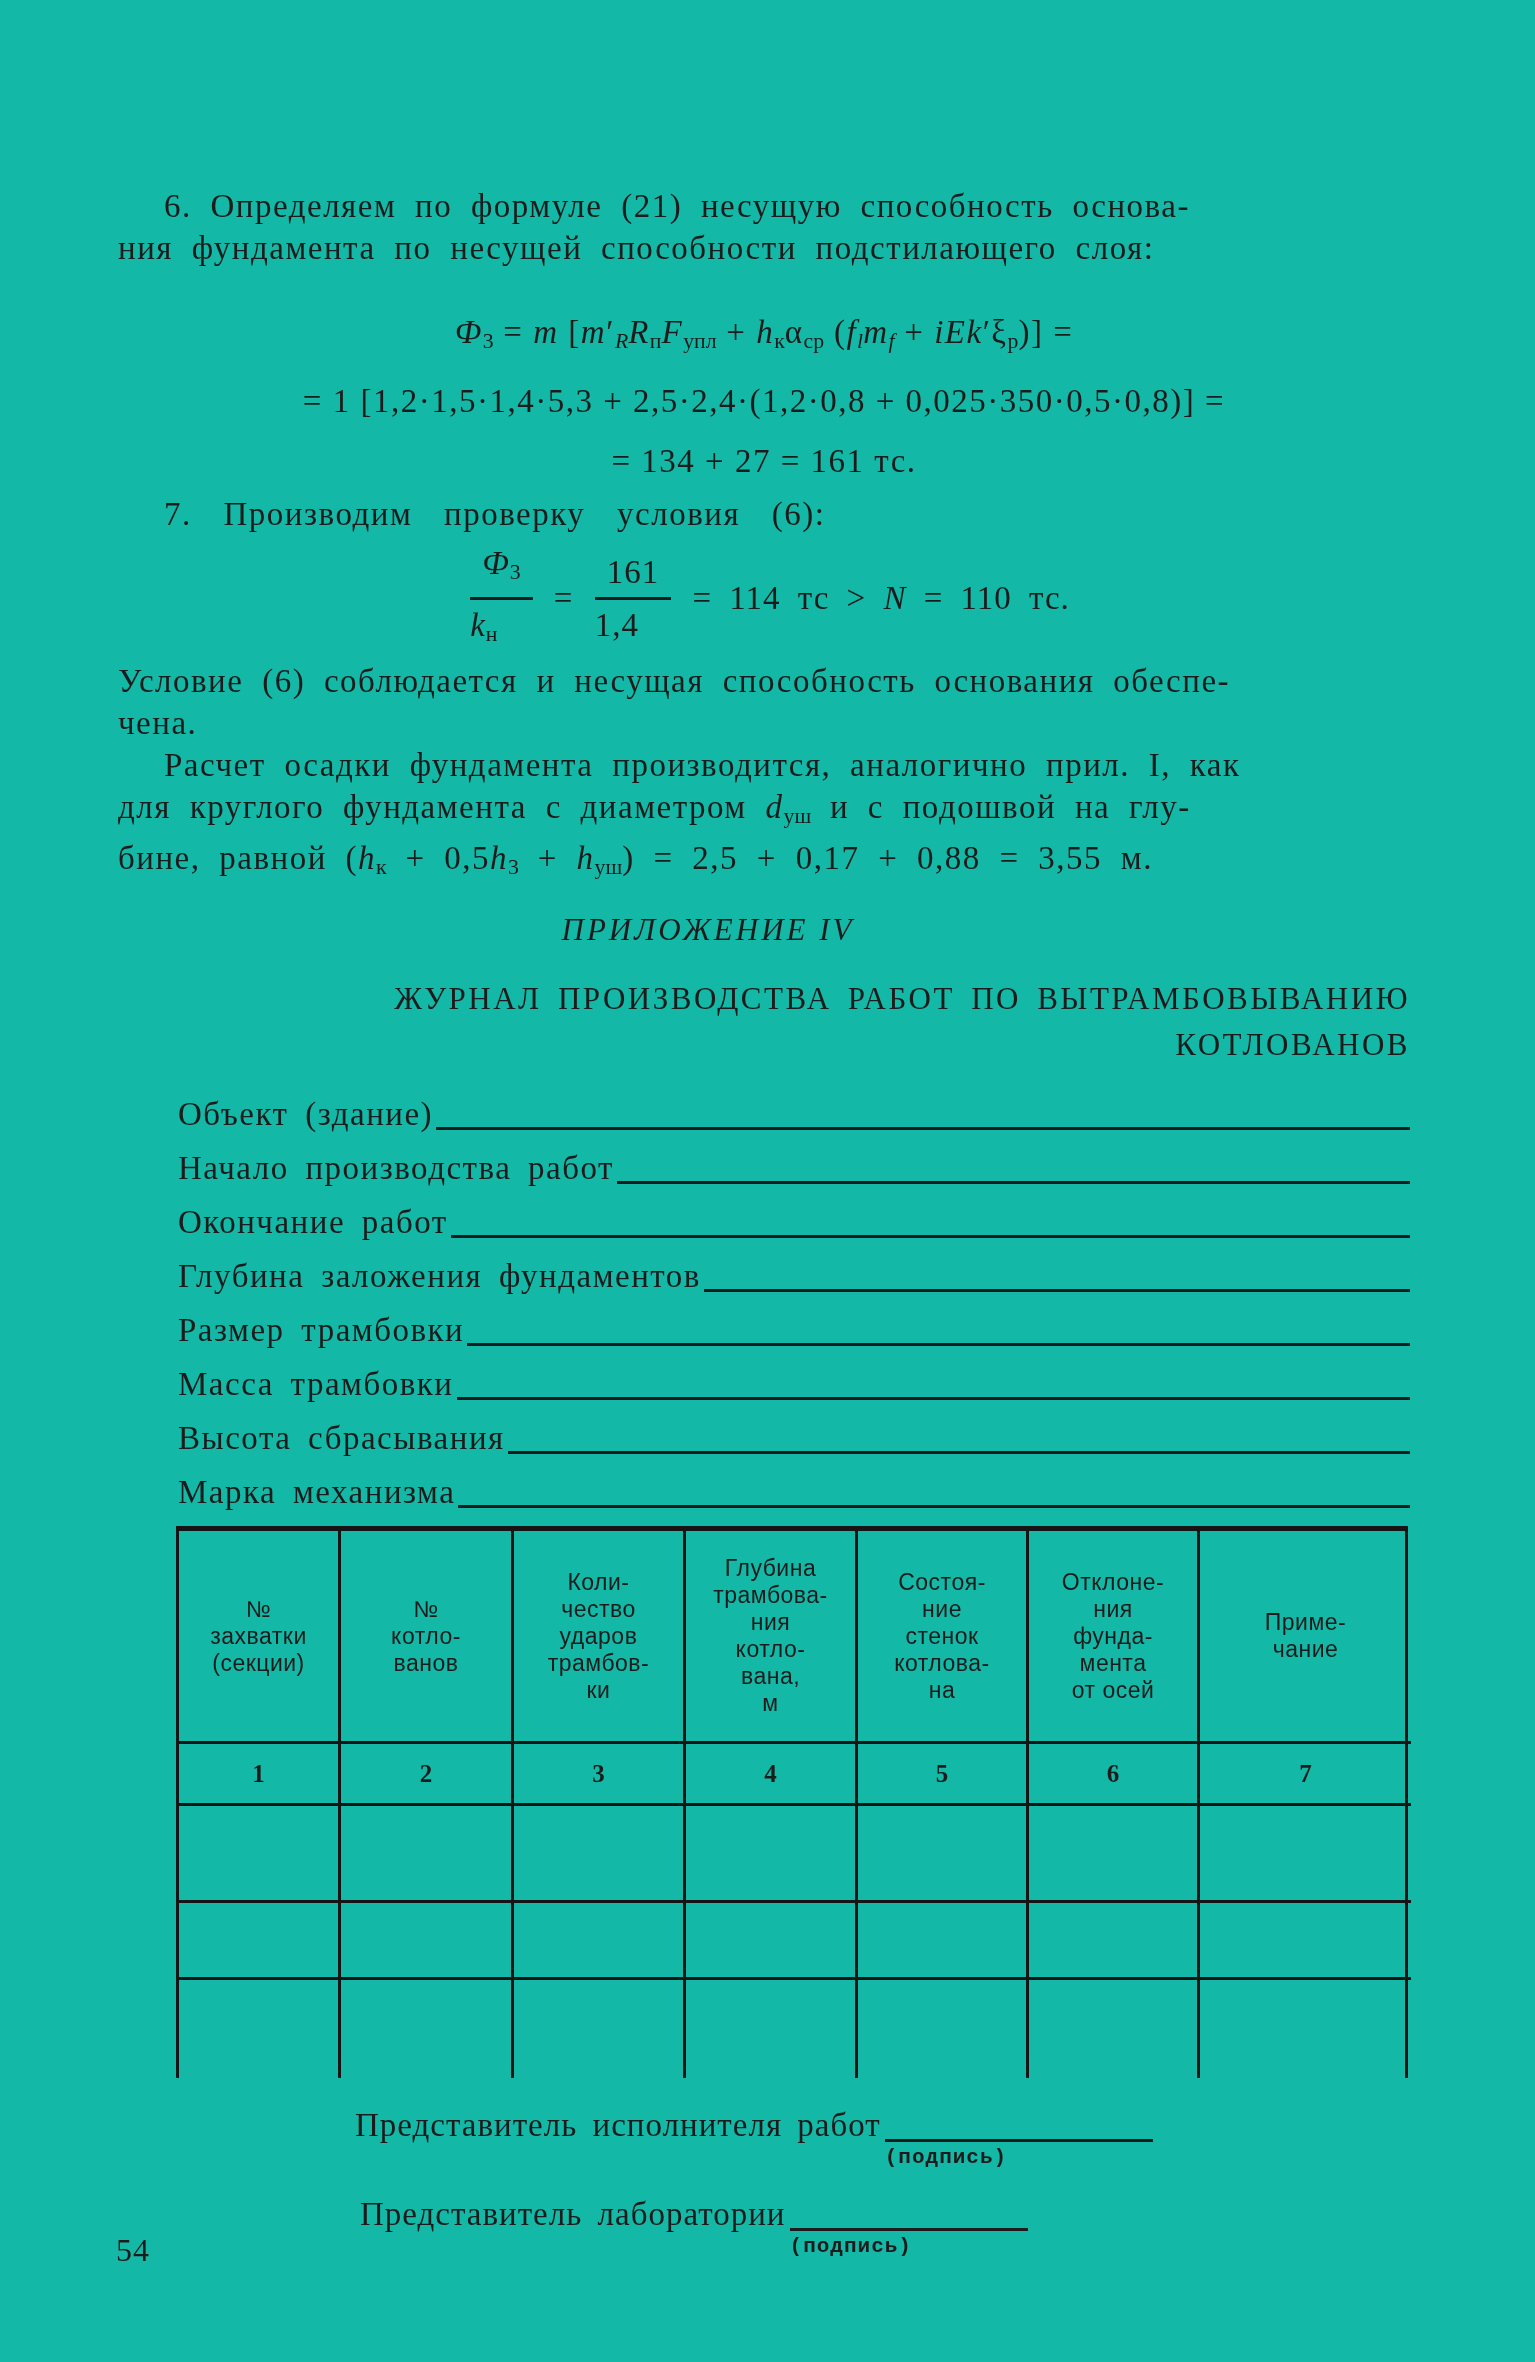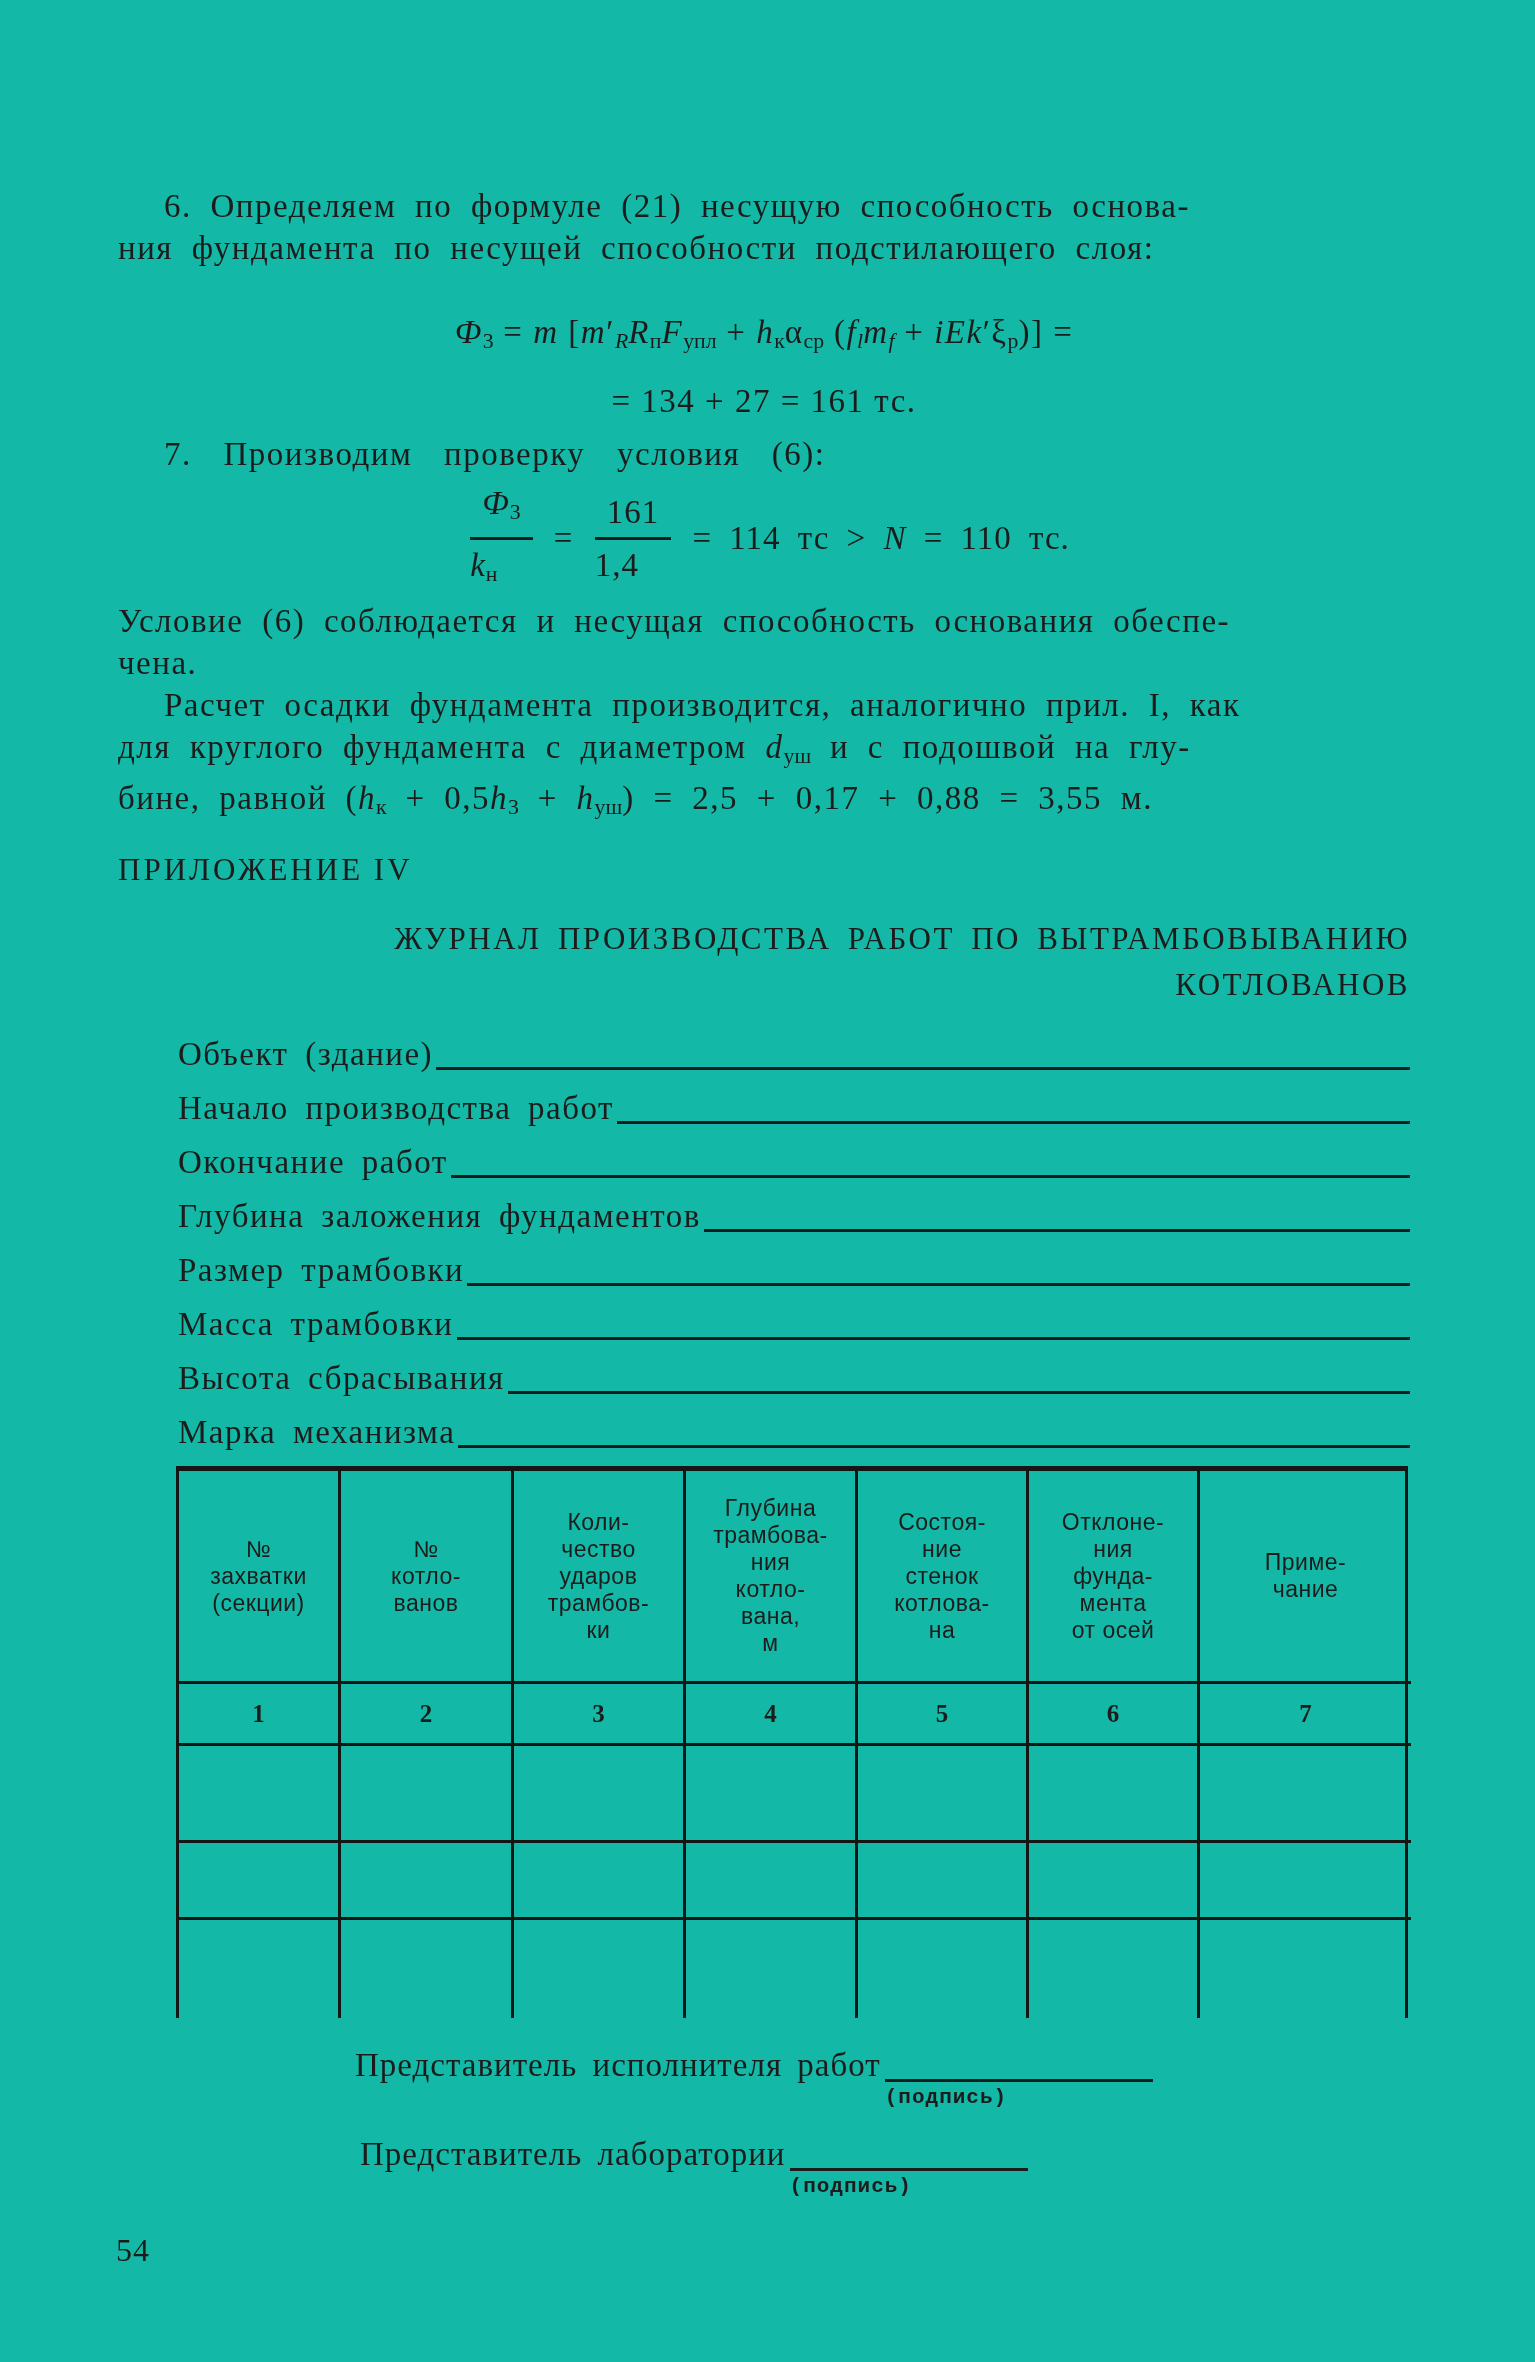--- a/index.html
+++ b/index.html
@@ -31,21 +31,21 @@
   .formula-line{font-size:33px;line-height:60px;letter-spacing:1.5px;}
   sub{font-size:66%;vertical-align:-5px;letter-spacing:0;}
   .frac-row{margin:8px 0 0 0;text-align:center;font-size:33px;letter-spacing:1px;}
   .frac{display:inline-block;vertical-align:middle;text-align:left;margin:0 12px;}
   .frac .top{display:block;padding:0 12px 5px;border-bottom:3px solid #1c1c1c;line-height:40px;}
   .frac .bot{display:block;padding-top:5px;line-height:40px;}
   .frac-tail{vertical-align:middle;word-spacing:8px;}
   
   .appendix-label{
     margin-top:22px;padding-right:112px;
-    text-align:left;
+    text-align:center;font-style:italic;
     font-size:31px;letter-spacing:3px;line-height:40px;
   }
   .doc-title{
     margin-top:26px;text-align:right;
     font-size:31px;line-height:46px;letter-spacing:2.5px;
     word-spacing:6px;
   }
   
   .form-section{margin-top:26px;margin-left:60px;}
   .form-row{display:flex;align-items:flex-start;margin-bottom:14px;height:40px;}
@@ -97,20 +97,21 @@
 </style>
 </head>
 <body>
 
 <div class="page">
 
   <p class="para indent">6.&nbsp;Определяем по формуле (21) несущую способность основа-<br>ния фундамента по несущей способности подстилающего слоя:</p>
 
   <div class="formula-block">
     <div class="formula-line"><i>Ф</i><sub>3</sub> = <i>m</i> [<i>m</i>′<sub><i>R</i></sub><i>R</i><sub>п</sub><i>F</i><sub>упл</sub> + <i>h</i><sub>к</sub>α<sub>ср</sub> (<i>f</i><sub><i>l</i></sub><i>m</i><sub><i>f</i></sub> + <i>iEk</i>′ξ<sub>р</sub>)] =</div>
+    <div class="formula-line">= 1 [1,2·1,5·1,4·5,3 + 2,5·2,4·(1,2·0,8 + 0,025·350·0,5·0,8)] =</div>
     <div class="formula-line">= 134 + 27 = 161 тс.</div>
   </div>
 
   <p class="para indent wide" style="margin:2px 0 0 0;">7. Производим проверку условия (6):</p>
 
   <div class="frac-row">
     <span class="frac">
       <span class="top"><i>Ф</i><sub>3</sub></span>
       <span class="bot"><i>k</i><sub>н</sub></span>
     </span>

